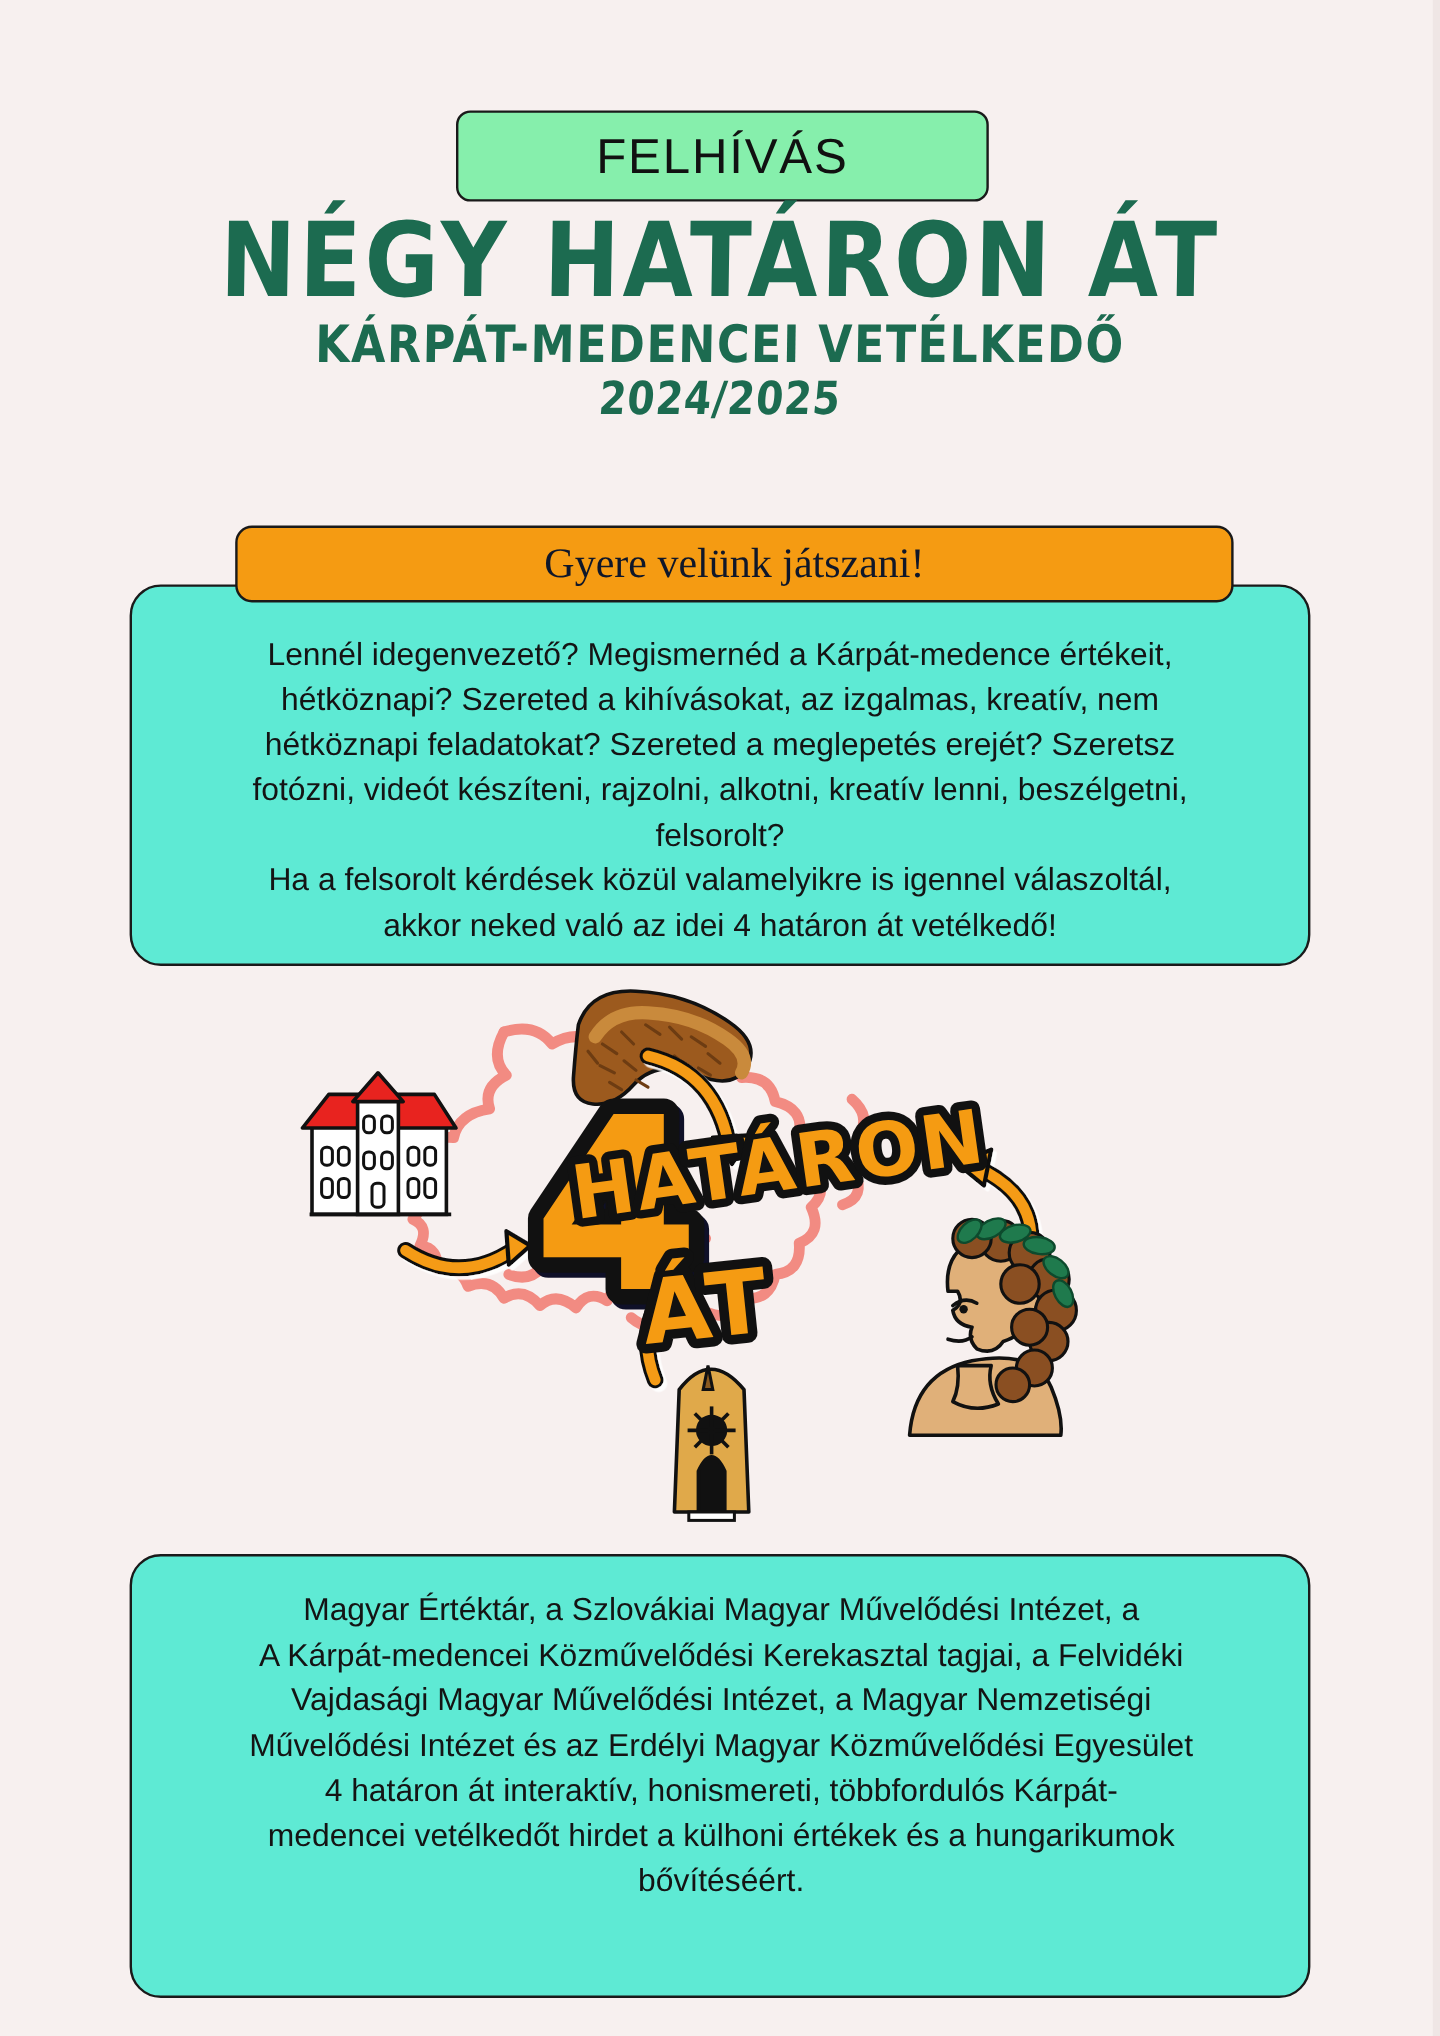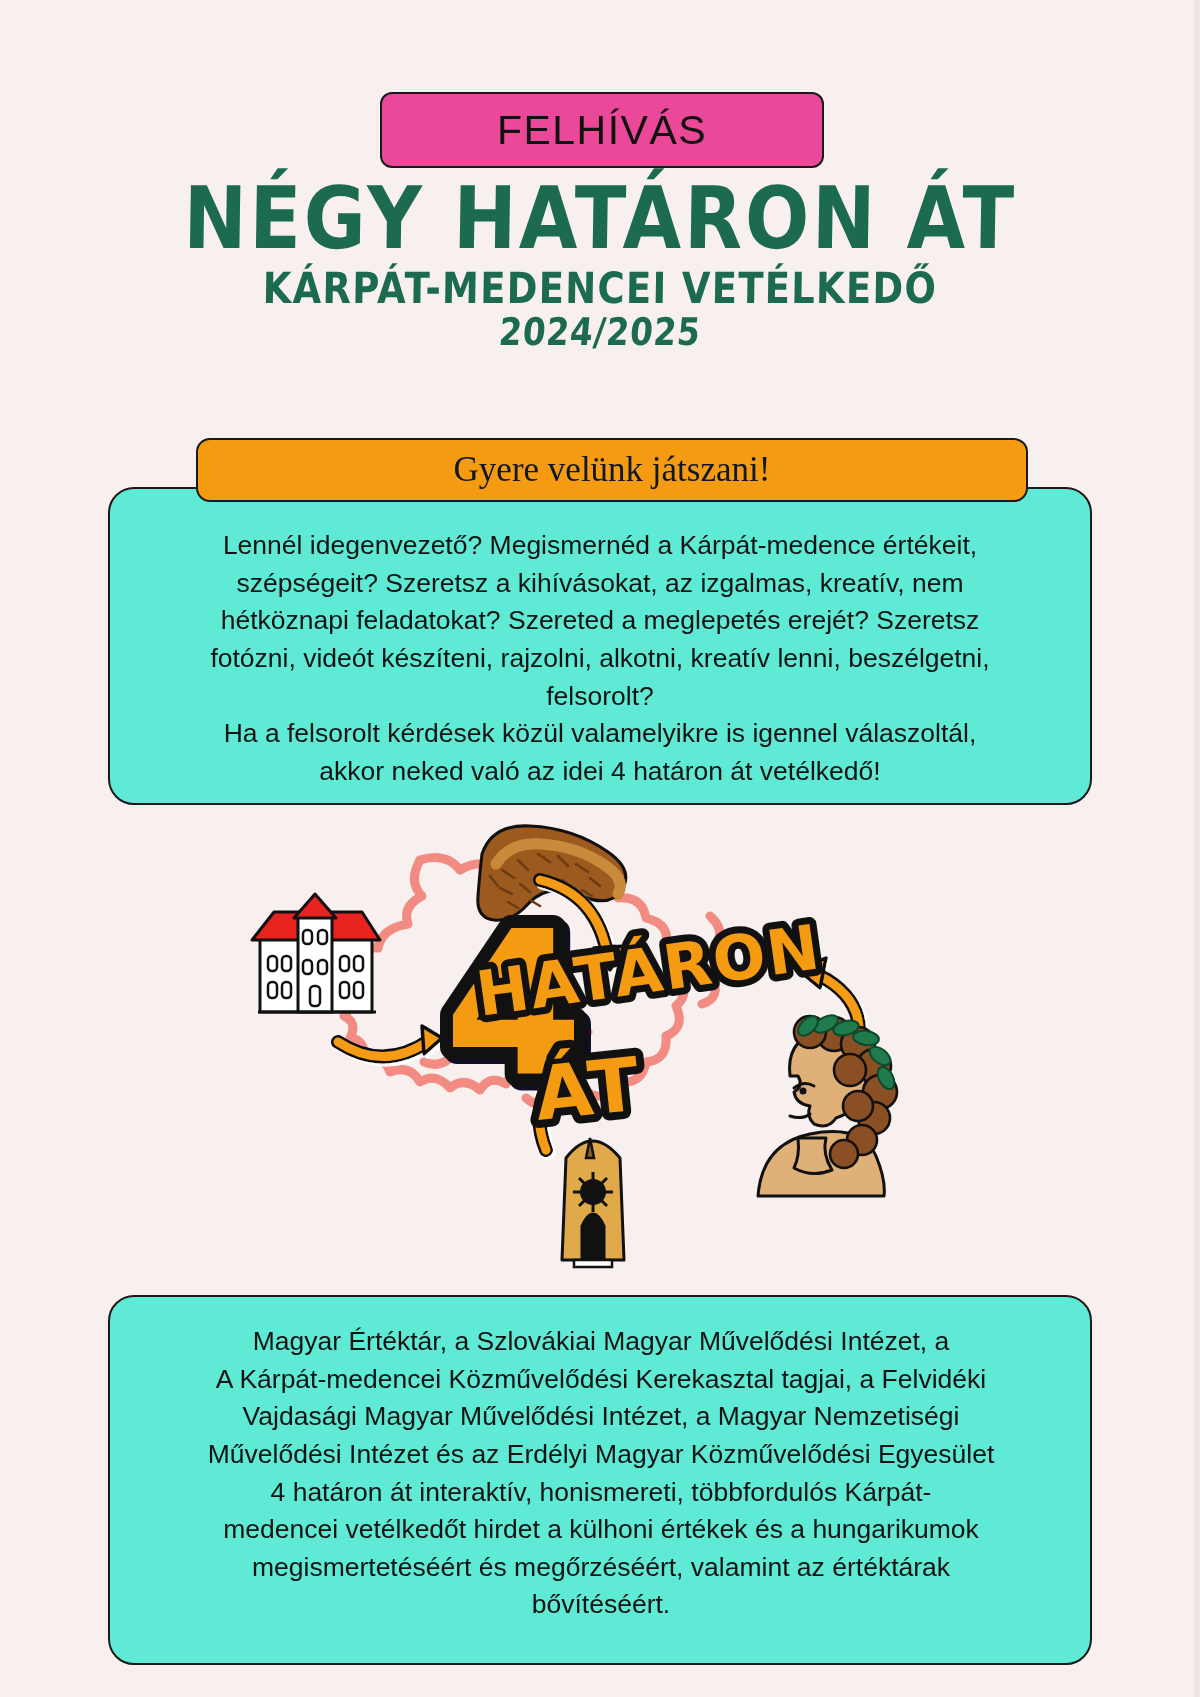--- a/index.html
+++ b/index.html
@@ -23,21 +23,21 @@
     box-sizing: border-box;
   }
 
   
   .felhivas-pill {
     position: absolute;
     left: 380px;
     top: 92px;
     width: 440px;
     height: 72px;
-    background: #ec4899;
+    background: #86efac;
     border: 2.5px solid #1a1a1a;
     border-radius: 12px;
     display: flex;
     align-items: center;
     justify-content: center;
   }
   .felhivas-pill span {
     font-family: "Liberation Sans", sans-serif;
     font-size: 41px;
     letter-spacing: 1.5px;
@@ -184,21 +184,21 @@
 
   <div class="title-block">
     <div class="title-main">NÉGY HATÁRON ÁT</div>
     <div class="title-sub">KÁRPÁT-MEDENCEI VETÉLKEDŐ</div>
     <div class="title-year">2024/2025</div>
   </div>
 
   <div class="card" id="intro-card">
     <div class="body-text" id="intro-text">
         <p>Lennél idegenvezető? Megismernéd a Kárpát-medence értékeit,</p>
-        <p>szépségeit? Szeretsz a kihívásokat, az izgalmas, kreatív, nem</p>
+        <p>hétköznapi? Szereted a kihívásokat, az izgalmas, kreatív, nem</p>
         <p>hétköznapi feladatokat? Szereted a meglepetés erejét? Szeretsz</p>
         <p>fotózni, videót készíteni, rajzolni, alkotni, kreatív lenni, beszélgetni,</p>
         <p>felsorolt?</p>
         <p>Ha a felsorolt kérdések közül valamelyikre is igennel válaszoltál,</p>
         <p>akkor neked való az idei 4 határon át vetélkedő!</p>
       </div>
   </div>
 
   <div class="ribbon" id="play-ribbon">
     <span>Gyere velünk játszani!</span>
@@ -370,19 +370,18 @@
   </div>
 
   <div class="card" id="desc-card">
     <div class="body-text" id="desc-text">
         <p>Magyar Értéktár, a Szlovákiai Magyar Művelődési Intézet, a</p>
         <p>A Kárpát-medencei Közművelődési Kerekasztal tagjai, a Felvidéki</p>
         <p>Vajdasági Magyar Művelődési Intézet, a Magyar Nemzetiségi</p>
         <p>Művelődési Intézet és az Erdélyi Magyar Közművelődési Egyesület</p>
         <p>4 határon át interaktív, honismereti, többfordulós Kárpát-</p>
         <p>medencei vetélkedőt hirdet a külhoni értékek és a hungarikumok</p>
-        <p>megismertetéséért és megőrzéséért, valamint az értéktárak</p>
         <p>bővítéséért.</p>
       </div>
   </div>
 
   <div class="scrollbar-edge"></div>
 </div>
 
 </body></html>

